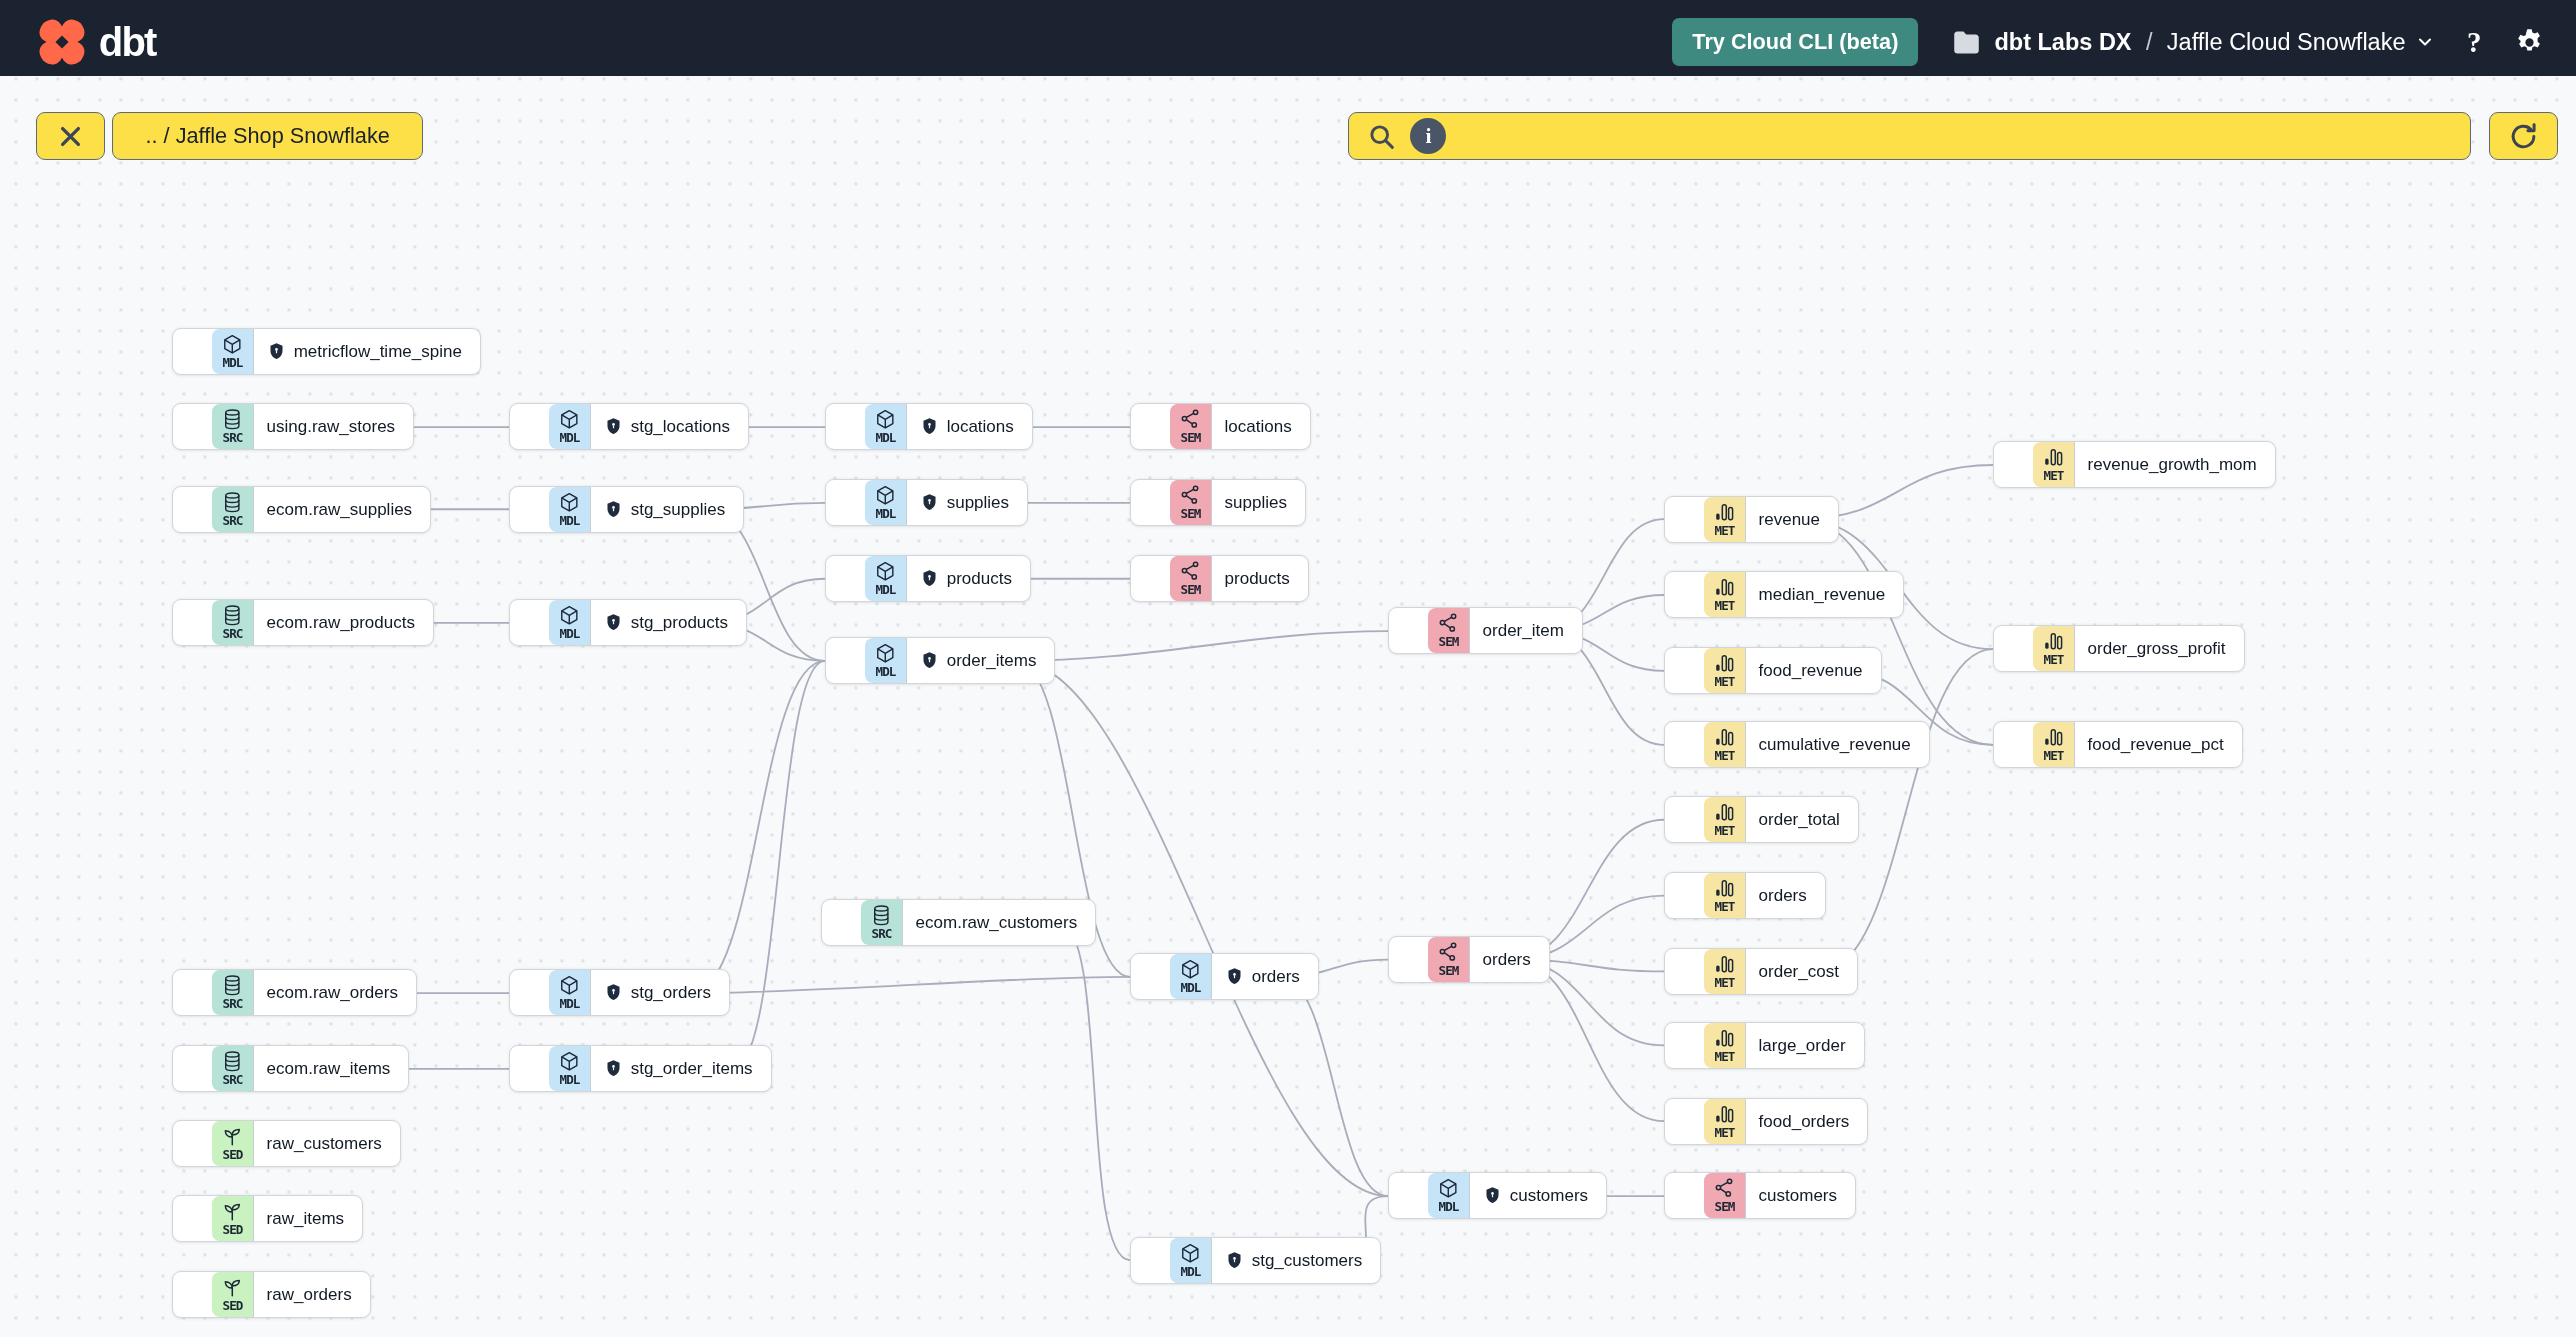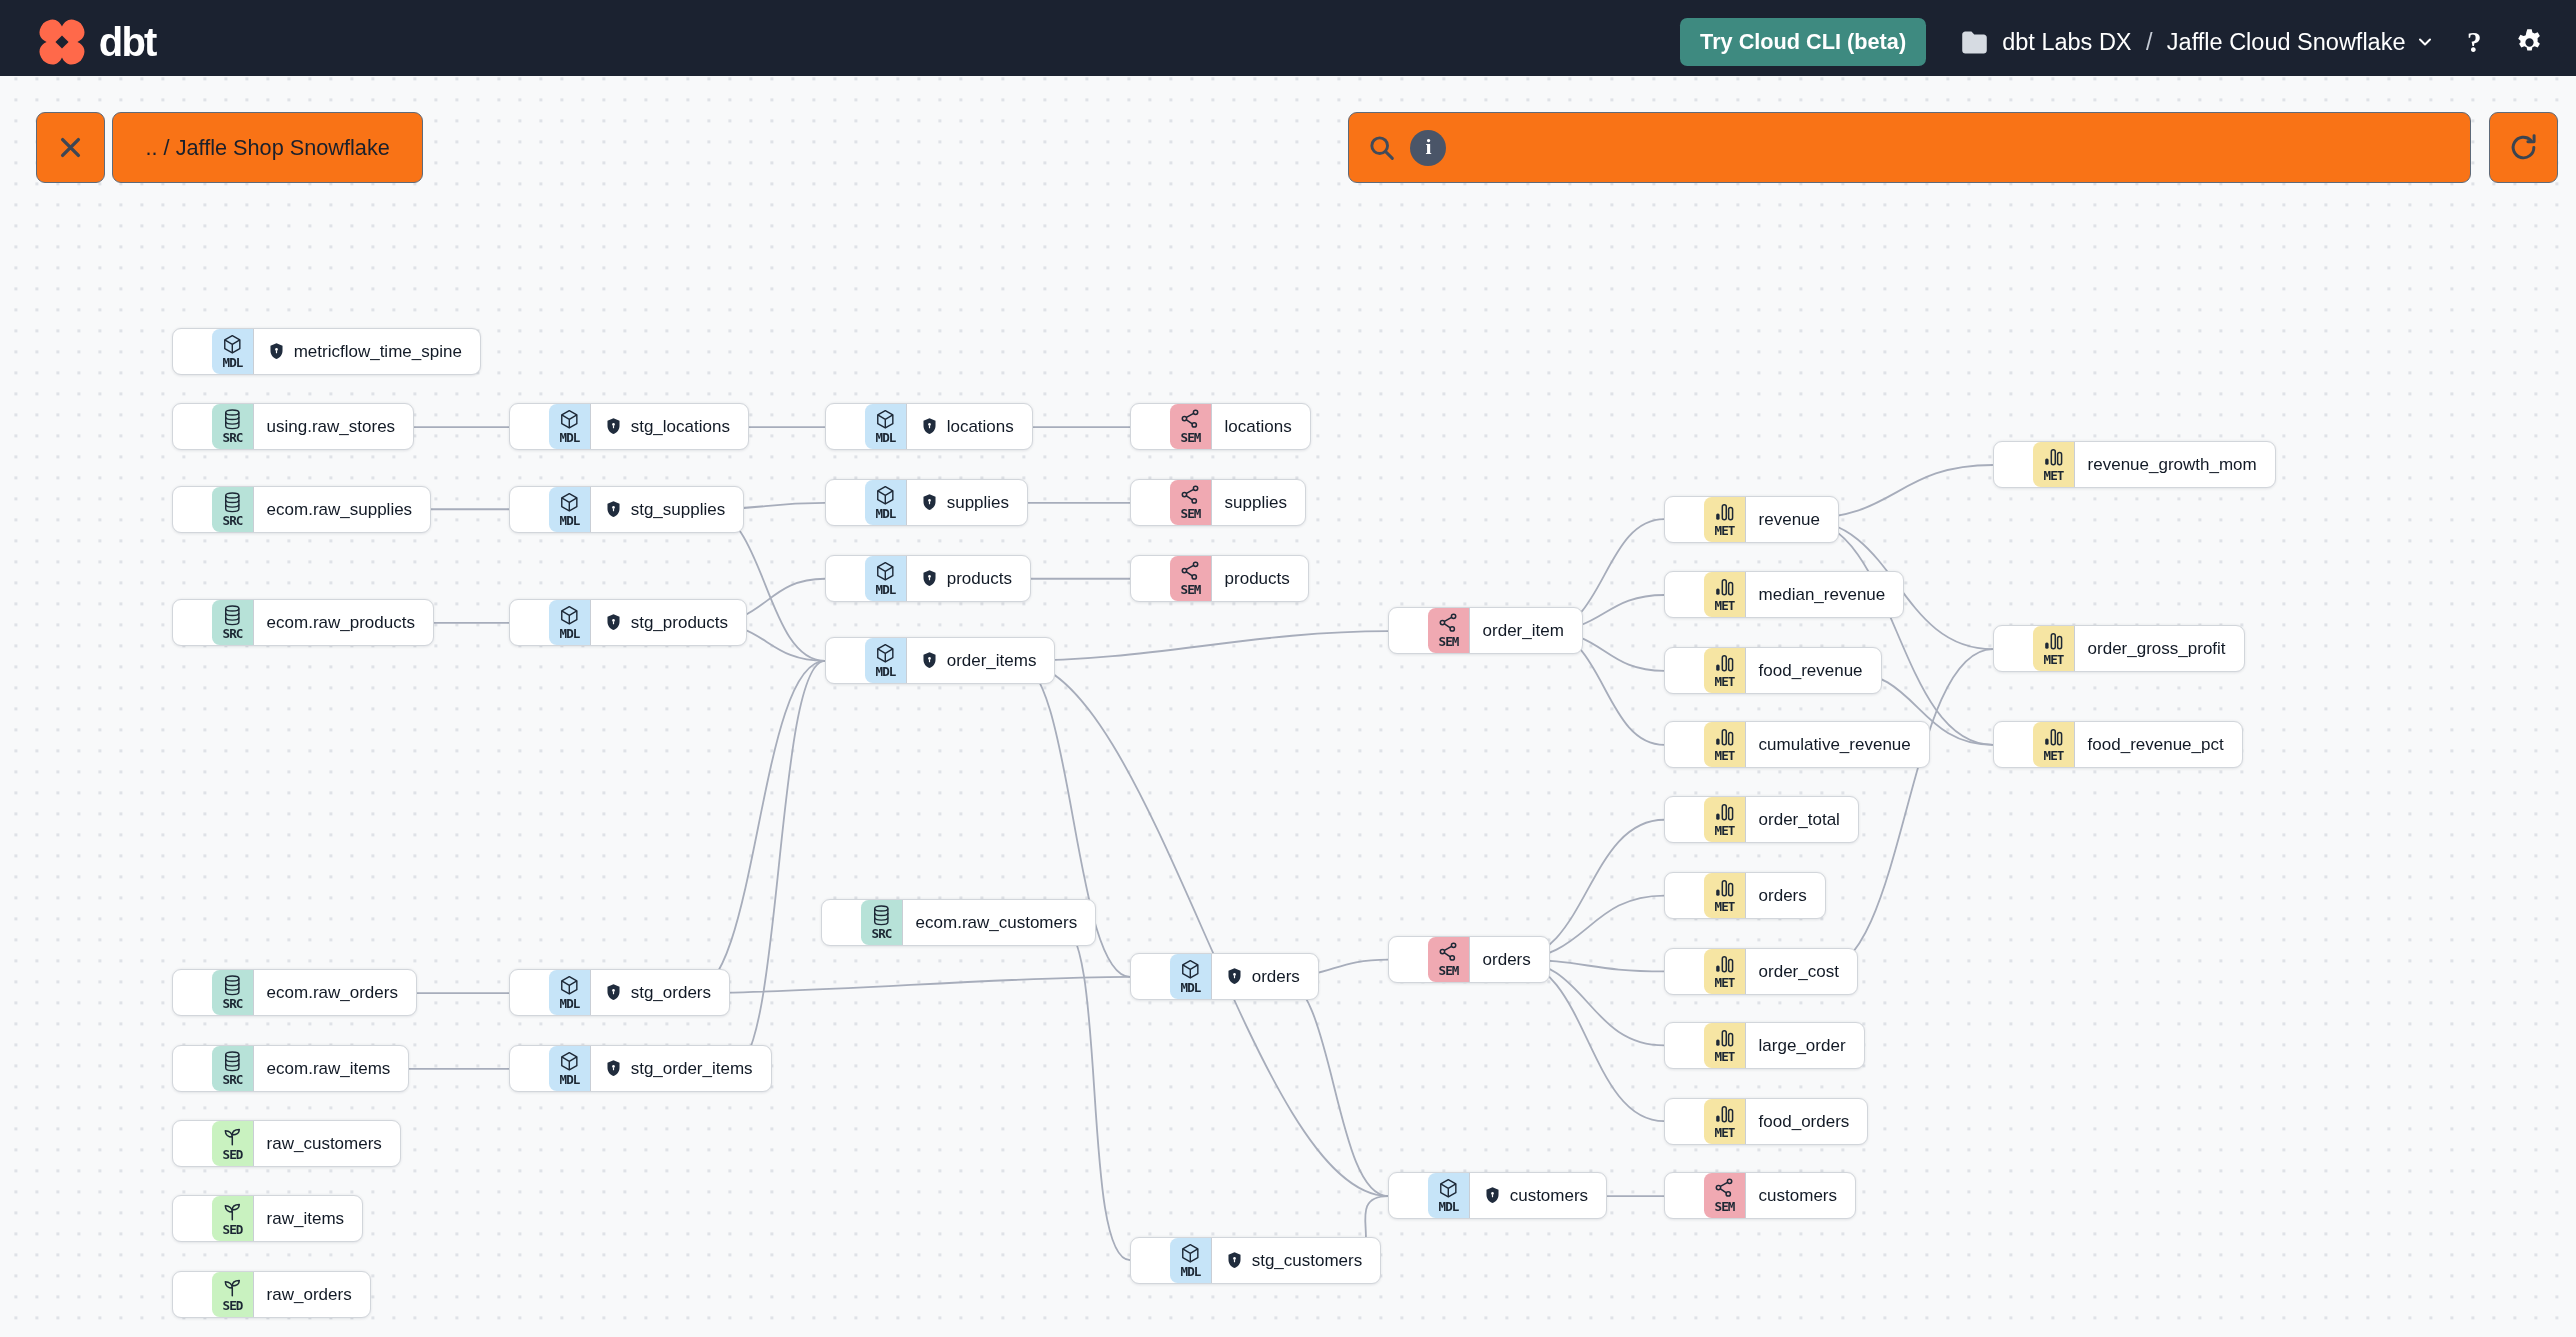--- a/index.html
+++ b/index.html
@@ -24,29 +24,29 @@
   .menu-item{display:flex;align-items:center;gap:7.2px;cursor:pointer;}
   .chev{width:20px;height:20px;}
   .nav-right{margin-left:auto;display:flex;align-items:center;gap:32.5px;}
   .cta{
     background:#3e8a80;color:#fff;border:none;border-radius:7.2px;
     font-family:inherit;font-size:21.7px;font-weight:600;
     padding:10.8px 20px;cursor:pointer;white-space:nowrap;
   }
   .acct{display:flex;align-items:center;gap:12.6px;font-size:23.5px;}
   .acct .folder{width:31px;height:27px;}
-  .acct .name{font-weight:normal;}
+  .acct .name{font-weight:bold;}
   .acct .sep{color:#c6ccd6;font-weight:400;padding:0 1.8px;}
   .acct .proj{font-weight:400;display:flex;align-items:center;gap:9px;}
   .iconbtn{background:none;border:none;cursor:pointer;padding:0;display:flex;align-items:center;}
   .help{color:#fff;font-size:29px;font-weight:bold;font-family:"Liberation Serif",serif;}
   .gear svg{width:31px;height:31px;}
   
   .chip{
-    position:absolute;top:112px;height:71px;background:#f97316;
+    position:absolute;top:112px;height:48px;background:#fde047;
     border:1.8px solid #5e6a79;border-radius:9px;box-sizing:border-box;
     display:flex;align-items:center;z-index:20;
   }
   .close-chip{left:36px;width:69px;justify-content:center;cursor:pointer;}
   .close-chip svg{width:27px;height:27px;}
   .crumb-chip{left:112px;padding:0 32.5px;font-size:21.7px;color:#1a202c;}
   .search-chip{left:1348px;width:1123px;padding:0 18px;cursor:text;}
   .search-chip svg.mag{width:29px;height:29px;margin-right:14.4px;flex:none;}
   .search-chip input{
     border:none;outline:none;flex:1;font-family:inherit;font-size:23.5px;

